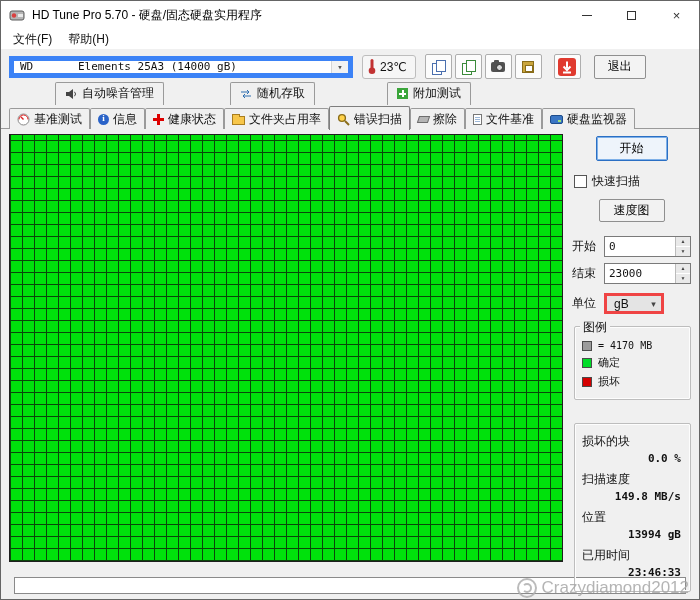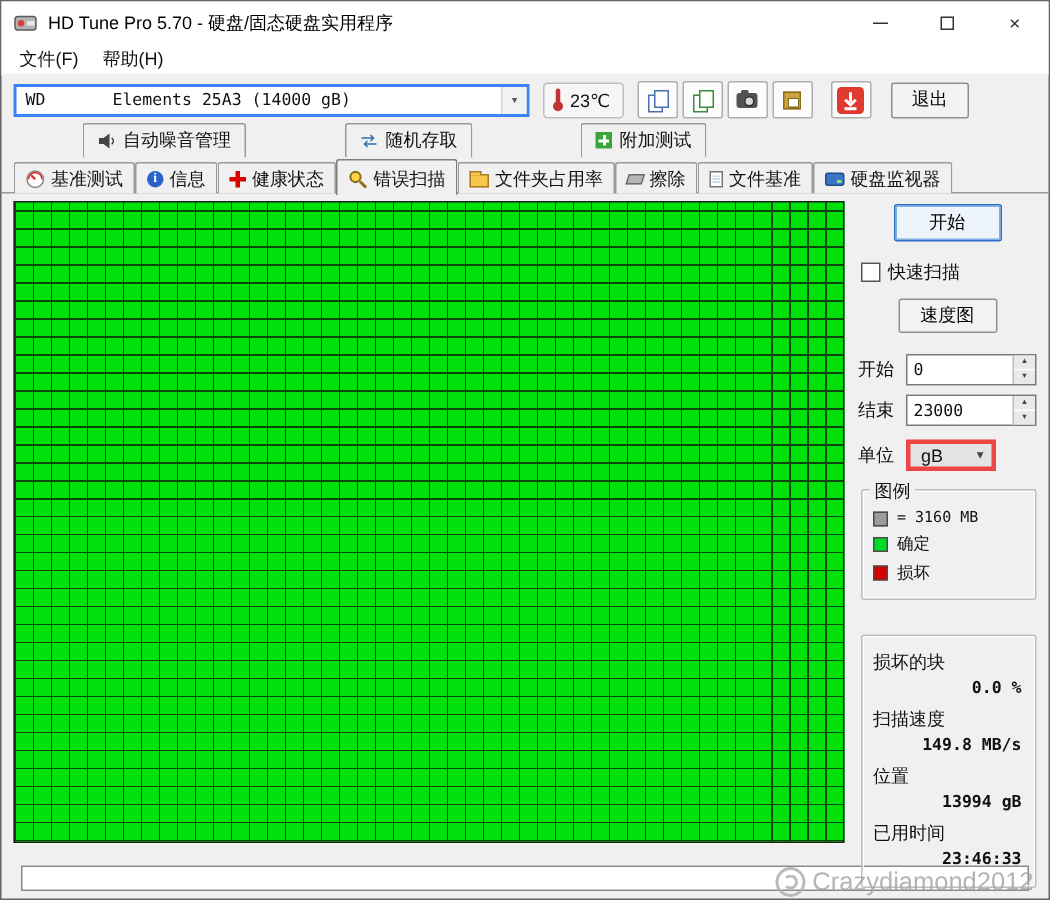--- a/index.html
+++ b/index.html
@@ -17,21 +17,21 @@
   .glyph-min { width: 10px; height: 1px; background: #333; display: block; }
   .glyph-max { width: 9px; height: 9px; border: 1px solid #333; display: block; }
   .glyph-close { font-size: 13px; color: #333; line-height: 1; }
 
   
   .menubar { height: 21px; background: #fff; display: flex; align-items: center; padding-left: 4px; flex: none; border-bottom: 1px solid #f0f0f0; }
   .menu-item { padding: 2px 8px; cursor: default; }
 
   
   .toolbar { height: 33px; display: flex; align-items: center; padding: 0 8px; gap: 9px; flex: none; }
-  .combo { width: 344px; height: 22px; background: #fff; border: 2px solid #3b82f6; display: flex; align-items: center; padding-left: 6px; font-family: "DejaVu Sans Mono", "Liberation Mono", monospace; font-size: 11px; }
+  .combo { width: 344px; height: 22px; background: #fff; border: 5px solid #3b82f6; display: flex; align-items: center; padding-left: 6px; font-family: "DejaVu Sans Mono", "Liberation Mono", monospace; font-size: 11px; }
   .combo .vendor { width: 58px; flex: none; }
   .combo .arrow { margin-left: auto; width: 17px; text-align: center; color: #555; font-size: 9px; border-left: 1px solid #d5d5d5; align-self: stretch; display: flex; align-items: center; justify-content: center; background: #f2f2f2; }
   .temp-box { display: flex; align-items: center; gap: 3px; height: 24px; padding: 0 8px 0 4px; border: 1px solid #bdbdbd; border-radius: 3px; background: #f6f6f6; font-size: 12px; }
   .tool-group { display: flex; gap: 3px; align-items: center; }
   .tool-btn { width: 27px; height: 25px; border: 1px solid #aeaeae; background: #fcfcfc; display: flex; align-items: center; justify-content: center; border-radius: 2px; }
   .tool-btn.red-gap { margin-left: 9px; }
   .pages { position: relative; width: 13px; height: 13px; display: block; }
   .pages::before, .pages::after { content: ""; position: absolute; width: 8px; height: 10px; background: #fff; border: 1px solid #4a6fae; }
   .pages::before { left: 0; top: 3px; }
   .pages::after { left: 4px; top: 0; }
@@ -213,30 +213,30 @@
       <span>基准测试</span>
     </div>
     <div class="tab-b">
       <span class="ticon icon-info"></span>
       <span>信息</span>
     </div>
     <div class="tab-b">
       <span class="ticon icon-health"></span>
       <span>健康状态</span>
     </div>
+    <div class="tab-b">
+      <span class="ticon icon-folder"></span>
+      <span>文件夹占用率</span>
+    </div>
     <div class="tab-b active">
       <svg class="ticon" width="13" height="13" viewBox="0 0 13 13">
         <circle cx="5" cy="5" r="3.4" fill="#ffd24a" stroke="#8a6d1a" stroke-width="1.4"></circle>
         <line x1="8" y1="8" x2="12" y2="12" stroke="#8a6d1a" stroke-width="2"></line>
       </svg>
       <span>错误扫描</span>
-    </div>
-    <div class="tab-b">
-      <span class="ticon icon-folder"></span>
-      <span>文件夹占用率</span>
     </div>
     <div class="tab-b">
       <span class="ticon icon-eraser"></span>
       <span>擦除</span>
     </div>
     <div class="tab-b">
       <span class="ticon icon-file"></span>
       <span>文件基准</span>
     </div>
     <div class="tab-b">
@@ -285,21 +285,21 @@
         <div class="unit-combo">
           <span>gB</span>
           <span class="arrow">▾</span>
         </div>
       </div>
 
       <div class="groupbox">
         <span class="gb-title">图例</span>
         <div class="legend-row">
           <span class="swatch gray"></span>
-          <span class="legend-text legend-mono">= 3160 MB</span>
+          <span class="legend-text legend-mono">= 4170 MB</span>
         </div>
         <div class="legend-row">
           <span class="swatch green"></span>
           <span class="legend-text">确定</span>
         </div>
         <div class="legend-row">
           <span class="swatch red"></span>
           <span class="legend-text">损坏</span>
         </div>
       </div>

